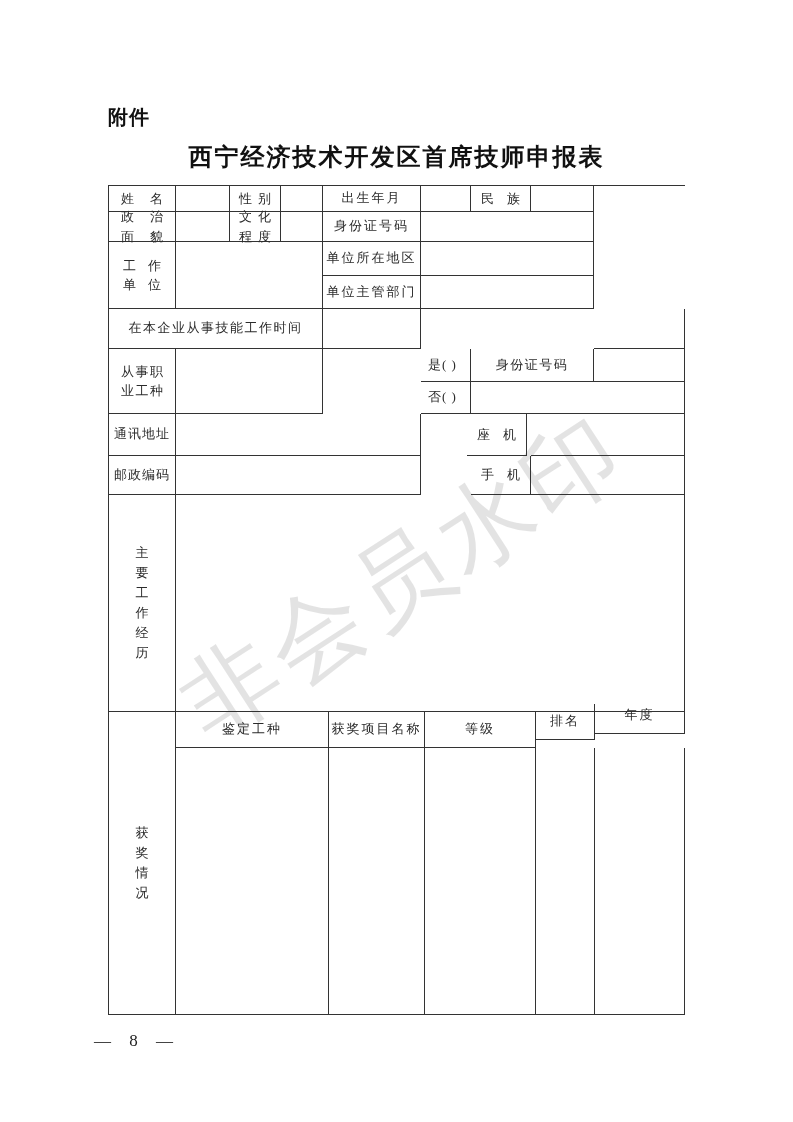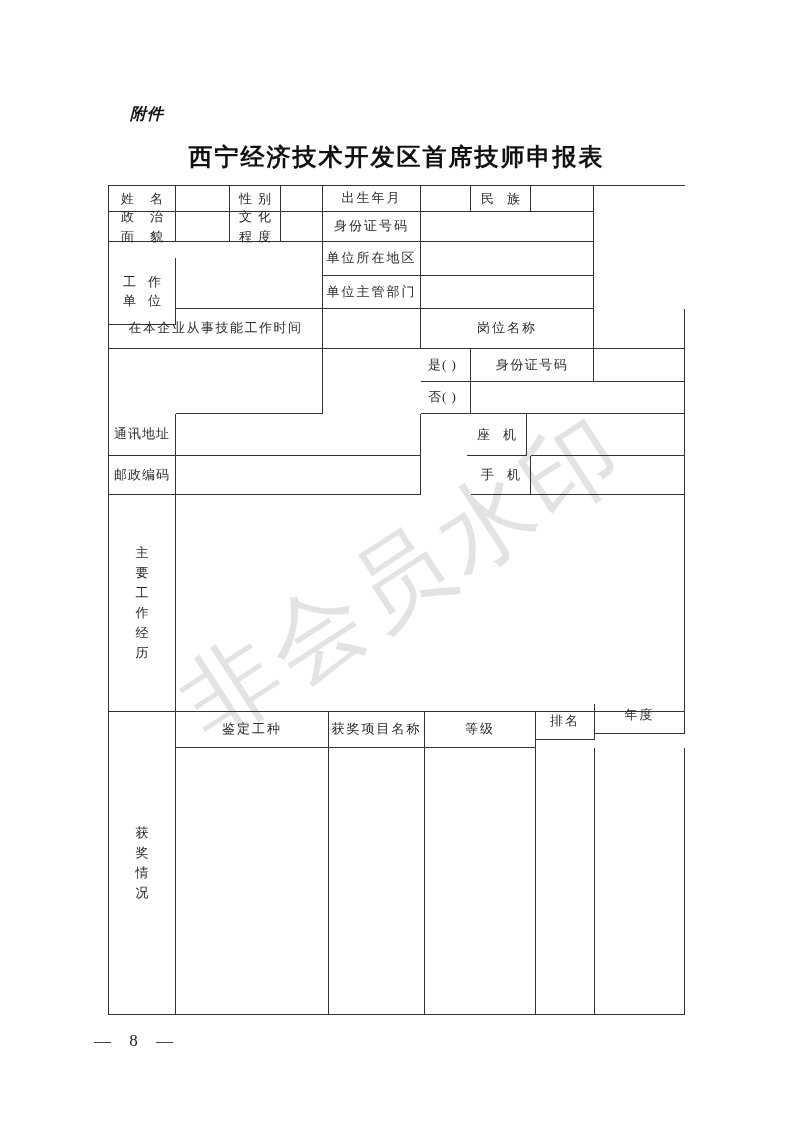--- a/index.html
+++ b/index.html
@@ -1,21 +1,21 @@
 <!DOCTYPE html>
 <html><head>
 <meta charset="utf-8">
 <style>
   html,body{margin:0;padding:0;}
   body{
     width:793px;height:1122px;position:relative;background:#ffffff;overflow:hidden;
     font-family:"Liberation Serif","DejaVu Serif",serif;color:#2b2b2b;
   }
   .hei{font-family:"Liberation Sans","DejaVu Sans",sans-serif;font-weight:bold;color:#111;}
-  .attachment{position:absolute;left:130px;top:104px;font-size:16px;letter-spacing:1px;font-style:italic;}
+  .attachment{position:absolute;left:108px;top:104px;font-size:20px;letter-spacing:1px;}
   .title{position:absolute;left:0;top:141px;width:100%;text-align:center;font-size:24px;letter-spacing:2px;}
   .watermark{
     position:absolute;left:404px;top:578px;z-index:1;
     transform:translate(-50%,-50%) rotate(-33deg);
     font-family:"Liberation Sans","DejaVu Sans",sans-serif;
     font-size:95px;letter-spacing:6px;color:rgba(0,0,0,0.11);white-space:nowrap;
   }
   .ftable{position:absolute;left:108px;top:185px;width:576px;height:829px;z-index:2;
     border-left:1px solid #333;border-top:1px solid #333;}
   .cell{position:absolute;box-sizing:border-box;border-right:1px solid #333;border-bottom:1px solid #333;
@@ -64,35 +64,38 @@
     </div>
   <div class="cell" style="left:67px;top:26px;width:54px;height:30px"></div>
   <div class="cell sp p9" style="left:121px;top:26px;width:51px;height:30px">
       <span class="spt">文化
 程度</span>
     </div>
   <div class="cell" style="left:172px;top:26px;width:42px;height:30px"></div>
   <div class="cell c" style="left:214px;top:26px;width:98px;height:30px">身份证号码</div>
   <div class="cell" style="left:312px;top:26px;width:173px;height:30px"></div>
 
-  <div class="cell sp p14" style="left:0;top:72px;width:67px;height:67px">
+  <div class="cell sp p14" style="left:0;top:56px;width:67px;height:67px">
       <span class="spt">工作
 单位</span>
     </div>
   <div class="cell" style="left:67px;top:56px;width:147px;height:67px"></div>
   <div class="cell c" style="left:214px;top:56px;width:98px;height:34px">单位所在地区</div>
   <div class="cell" style="left:312px;top:56px;width:173px;height:34px"></div>
   <div class="cell c" style="left:214px;top:90px;width:98px;height:33px">单位主管部门</div>
   <div class="cell" style="left:312px;top:90px;width:173px;height:33px"></div>
 
   <div class="cell c" style="left:0;top:123px;width:214px;height:40px;letter-spacing:1.5px">在本企业从事技能工作时间</div>
   <div class="cell" style="left:214px;top:123px;width:98px;height:40px"></div>
-  <div class="cell c" style="left:312px;top:123px;width:173px;height:40px">岗位名称</div>
   <div class="cell" style="left:485px;top:123px;width:91px;height:40px"></div>
 
+  <div class="cell sp" style="left:0;top:163px;width:67px;height:65px">
+      <span class="spt">从事职
+业工种</span>
+    </div>
   <div class="cell" style="left:67px;top:163px;width:147px;height:65px"></div>
   <div class="cell lft" style="left:312px;top:163px;width:50px;height:33px">是( )</div>
   <div class="cell c" style="left:362px;top:163px;width:123px;height:33px;letter-spacing:1.5px">身份证号码</div>
   <div class="cell" style="left:485px;top:163px;width:91px;height:33px"></div>
   <div class="cell lft" style="left:312px;top:196px;width:50px;height:32px">否( )</div>
   <div class="cell" style="left:362px;top:196px;width:214px;height:32px"></div>
 
   <div class="cell c" style="left:0;top:228px;width:67px;height:42px;letter-spacing:1px">通讯地址</div>
   <div class="cell" style="left:67px;top:228px;width:245px;height:42px"></div>
   <div class="cell sp p10" style="left:358px;top:228px;width:60px;height:42px">

